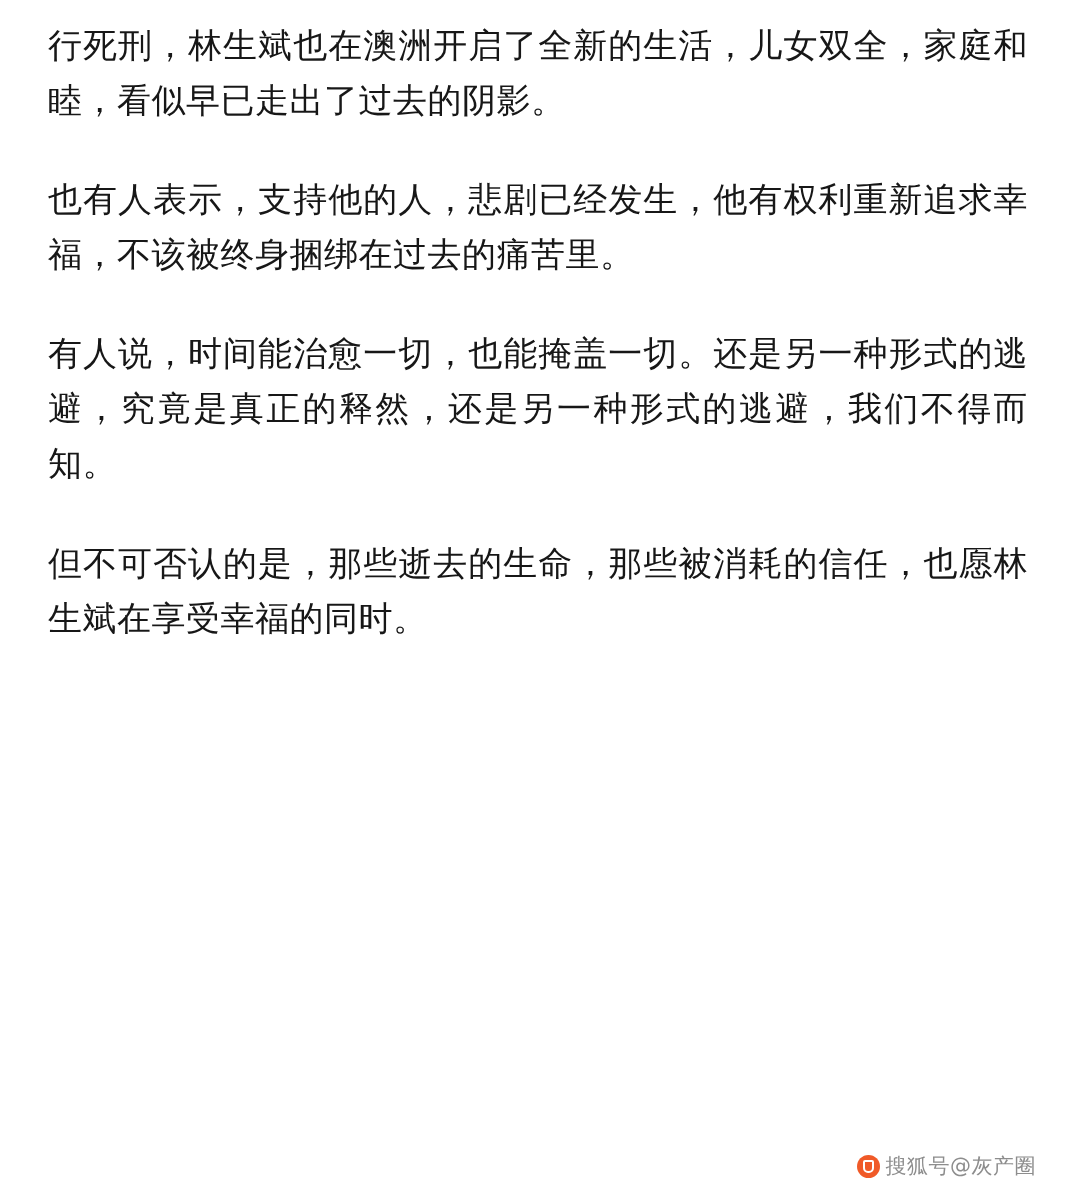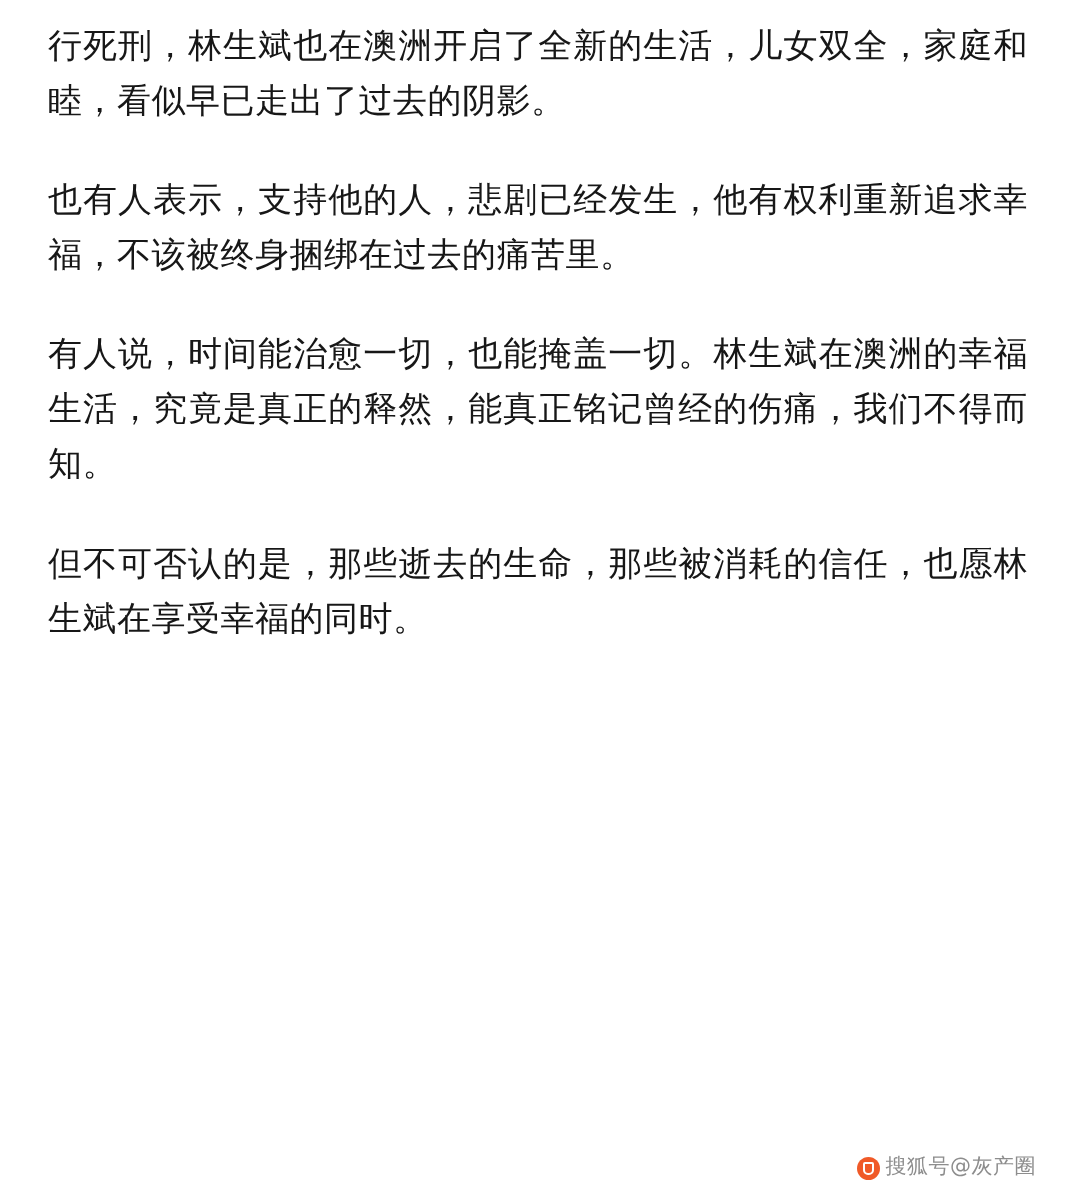--- a/index.html
+++ b/index.html
@@ -31,21 +31,21 @@
     font-weight: 400;
   }
   .para:last-of-type {
     margin-bottom: 0;
   }
   .watermark {
     position: absolute;
     right: 44px;
     bottom: 10px;
     display: flex;
-    align-items: flex-end;
+    align-items: center;
     gap: 6px;
     font-size: 21px;
     color: #8d8d8d;
     letter-spacing: 0.5px;
   }
   .wm-logo {
     width: 23px;
     height: 23px;
     border-radius: 50%;
     background: #f05a28;
@@ -68,21 +68,21 @@
     white-space: nowrap;
   }
 </style>
 </head>
 <body>
 
 <div class="article">
 
   <p class="para">行死刑，林生斌也在澳洲开启了全新的生活，儿女双全，家庭和睦，看似早已走出了过去的阴影。</p>
   <p class="para">也有人表示，支持他的人，悲剧已经发生，他有权利重新追求幸福，不该被终身捆绑在过去的痛苦里。</p>
-  <p class="para">有人说，时间能治愈一切，也能掩盖一切。林生斌在澳洲的幸福生活，究竟是真正的释然，能真正铭记曾经的伤痛，我们不得而知。</p>
+  <p class="para">有人说，时间能治愈一切，也能掩盖一切。还是另一种形式的逃避，究竟是真正的释然，还是另一种形式的逃避，我们不得而知。</p>
   <p class="para">但不可否认的是，那些逝去的生命，那些被消耗的信任，也愿林生斌在享受幸福的同时。</p>
 
   <div class="watermark">
     <span class="wm-logo"></span>
     <span class="wm-text">搜狐号@灰产圈</span>
   </div>
 
 </div>
 
 </body></html>

